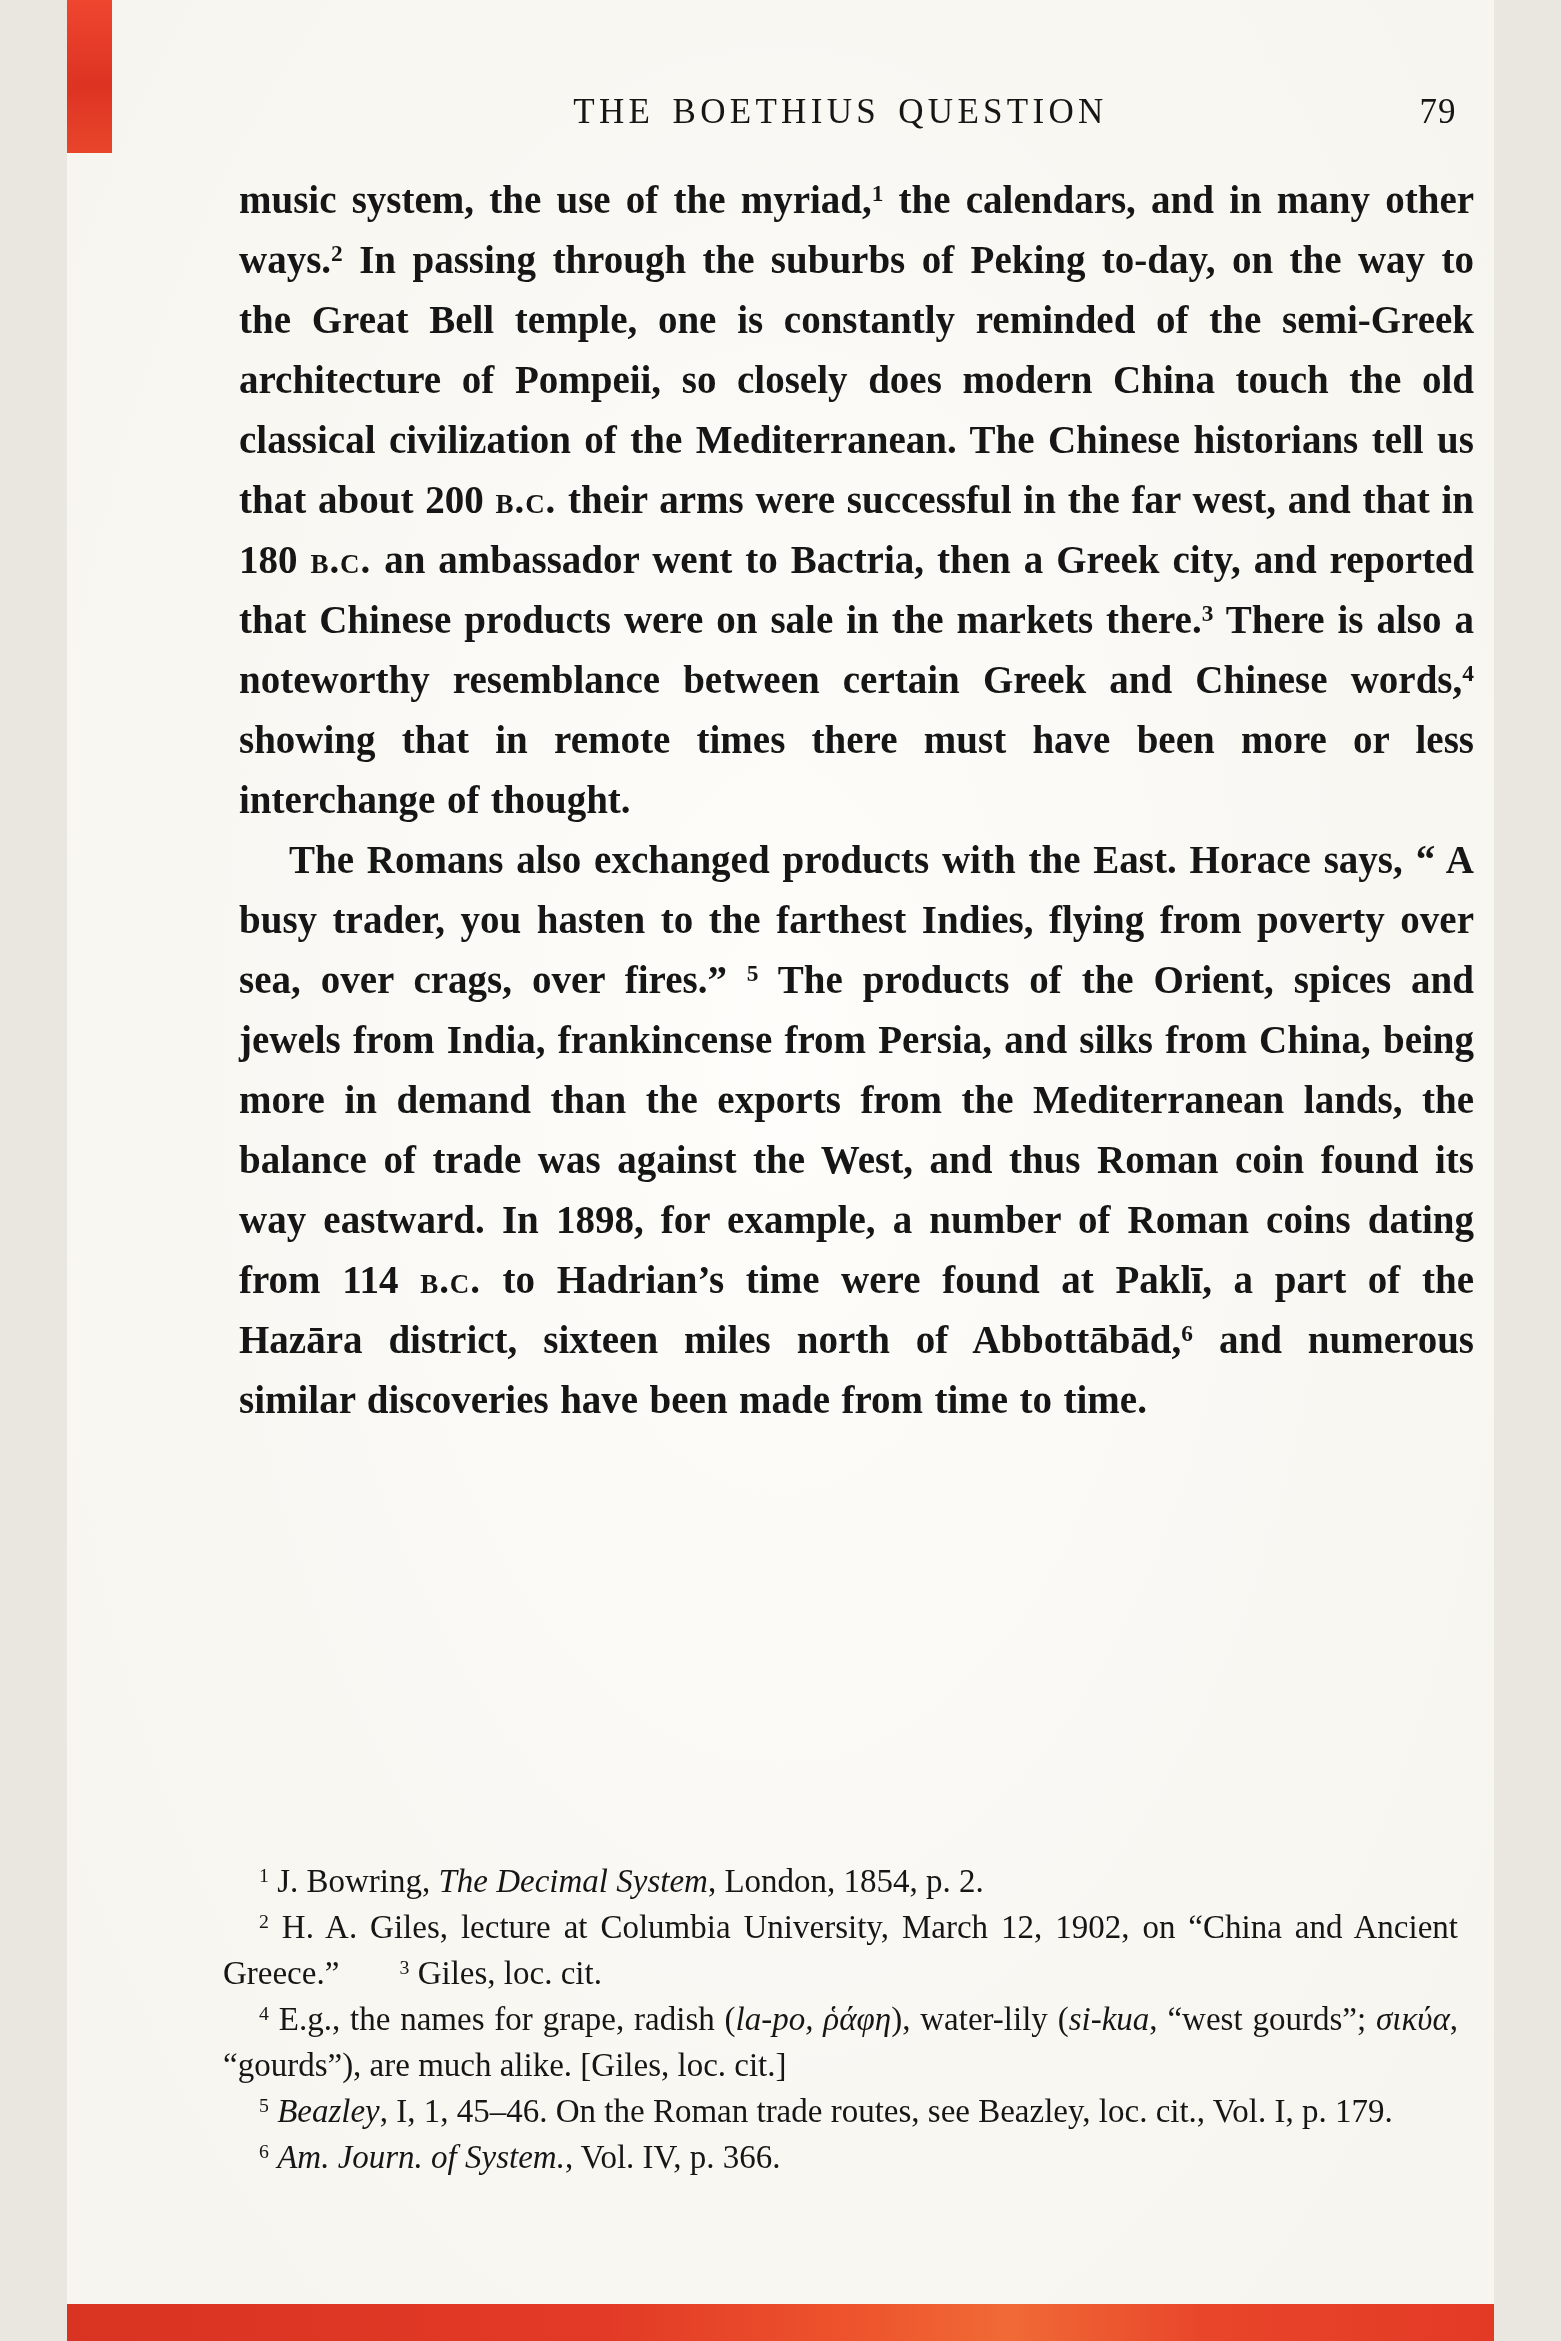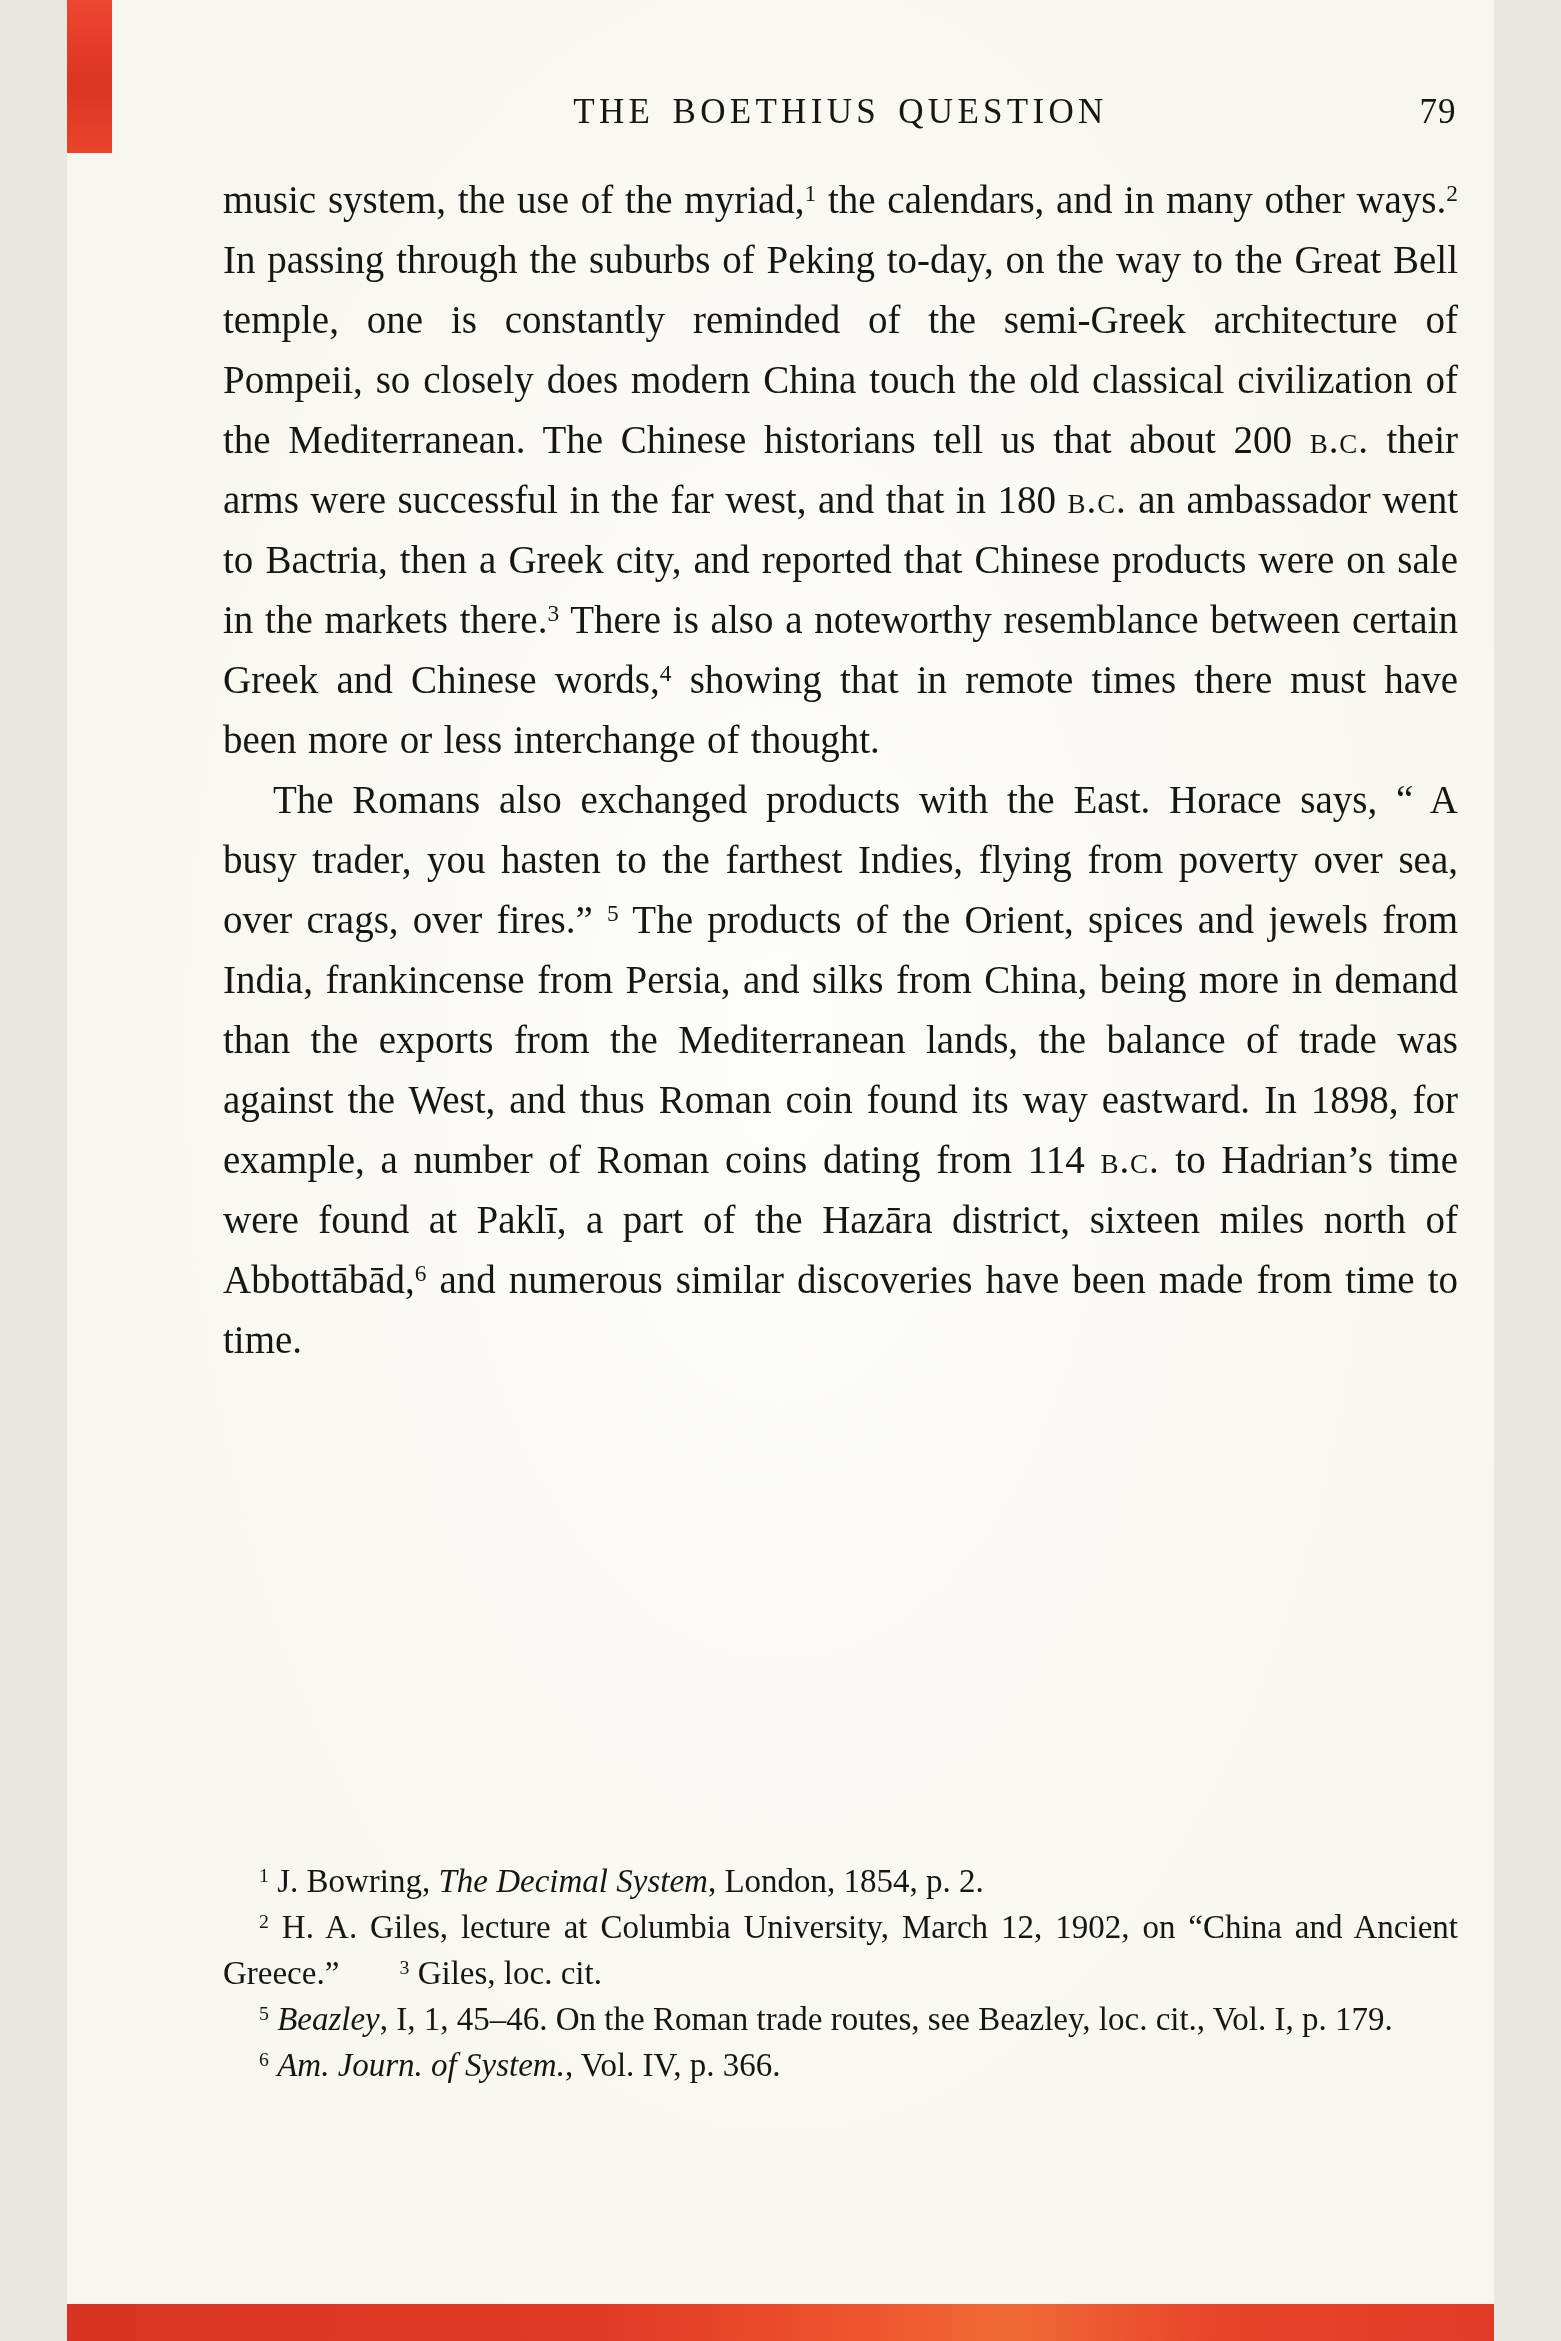--- a/index.html
+++ b/index.html
@@ -59,26 +59,27 @@
     right: 1.7px;
     top: 0;
     letter-spacing: 0.9px;
     text-align: right;
   }
 
   
   .body-text {
     position: absolute;
     top: 170px;
-    left: 156px;
+    left: 172px;
     width: 1235px;
     font-size: 39px;
     line-height: 60px;
     text-align: justify;
     word-spacing: 1.7px;
+    font-weight: bold;
   }
   .para { margin: 0; }
   .para.indent { text-indent: 50px; }
 
   sup {
     font-size: 0.6em;
     line-height: 0;
     vertical-align: baseline;
     position: relative;
     top: -0.5em;
@@ -119,18 +120,19 @@
   </header>
 
   <main class="body-text">
     <p class="para">music system, the use of the myriad,<sup>1</sup> the calendars, and in many other ways.<sup>2</sup> In passing through the suburbs of Peking to-day, on the way to the Great Bell temple, one is constantly reminded of the semi-Greek architecture of Pompeii, so closely does modern China touch the old classical civilization of the Mediterranean. The Chinese historians tell us that about 200 <span class="sc">b.c.</span> their arms were successful in the far west, and that in 180 <span class="sc">b.c.</span> an ambassador went to Bactria, then a Greek city, and reported that Chinese products were on sale in the markets there.<sup>3</sup> There is also a noteworthy resemblance between certain Greek and Chinese words,<sup>4</sup> showing that in remote times there must have been more or less interchange of thought.</p>
     <p class="para indent">The Romans also exchanged products with the East. Horace says, “ A busy trader, you hasten to the farthest Indies, flying from poverty over sea, over crags, over fires.” <sup>5</sup> The products of the Orient, spices and jewels from India, frankincense from Persia, and silks from China, being more in demand than the exports from the Mediterranean lands, the balance of trade was against the West, and thus Roman coin found its way eastward. In 1898, for example, a number of Roman coins dating from 114 <span class="sc">b.c.</span> to Hadrian’s time were found at Paklī, a part of the Hazāra district, sixteen miles north of Abbottābād,<sup>6</sup> and numerous similar discoveries have been made from time to time.</p>
   </main>
 
   <section class="footnotes">
     <p class="fn"><sup>1</sup> J. Bowring, <i>The Decimal System</i>, London, 1854, p. 2.</p>
     <p class="fn"><sup>2</sup> H. A. Giles, lecture at Columbia University, March 12, 1902, on “China and Ancient Greece.” <span class="fn-gap"><sup>3</sup> Giles, loc. cit.</span></p>
+    <p class="fn"><sup>4</sup> E.g., the names for grape, radish (<i>la-po, ῥάφη</i>), water-lily (<i>si-kua</i>, “west gourds”; <i>σικύα</i>, “gourds”), are much alike. [Giles, loc. cit.]</p>
     <p class="fn"><sup>5</sup> <i>Beazley</i>, I, 1, 45–46. On the Roman trade routes, see Beazley, loc. cit., Vol. I, p. 179.</p>
     <p class="fn"><sup>6</sup> <i>Am. Journ. of System.</i>, Vol. IV, p. 366.</p>
   </section>
 
 </div>
 
 
 </body></html>

